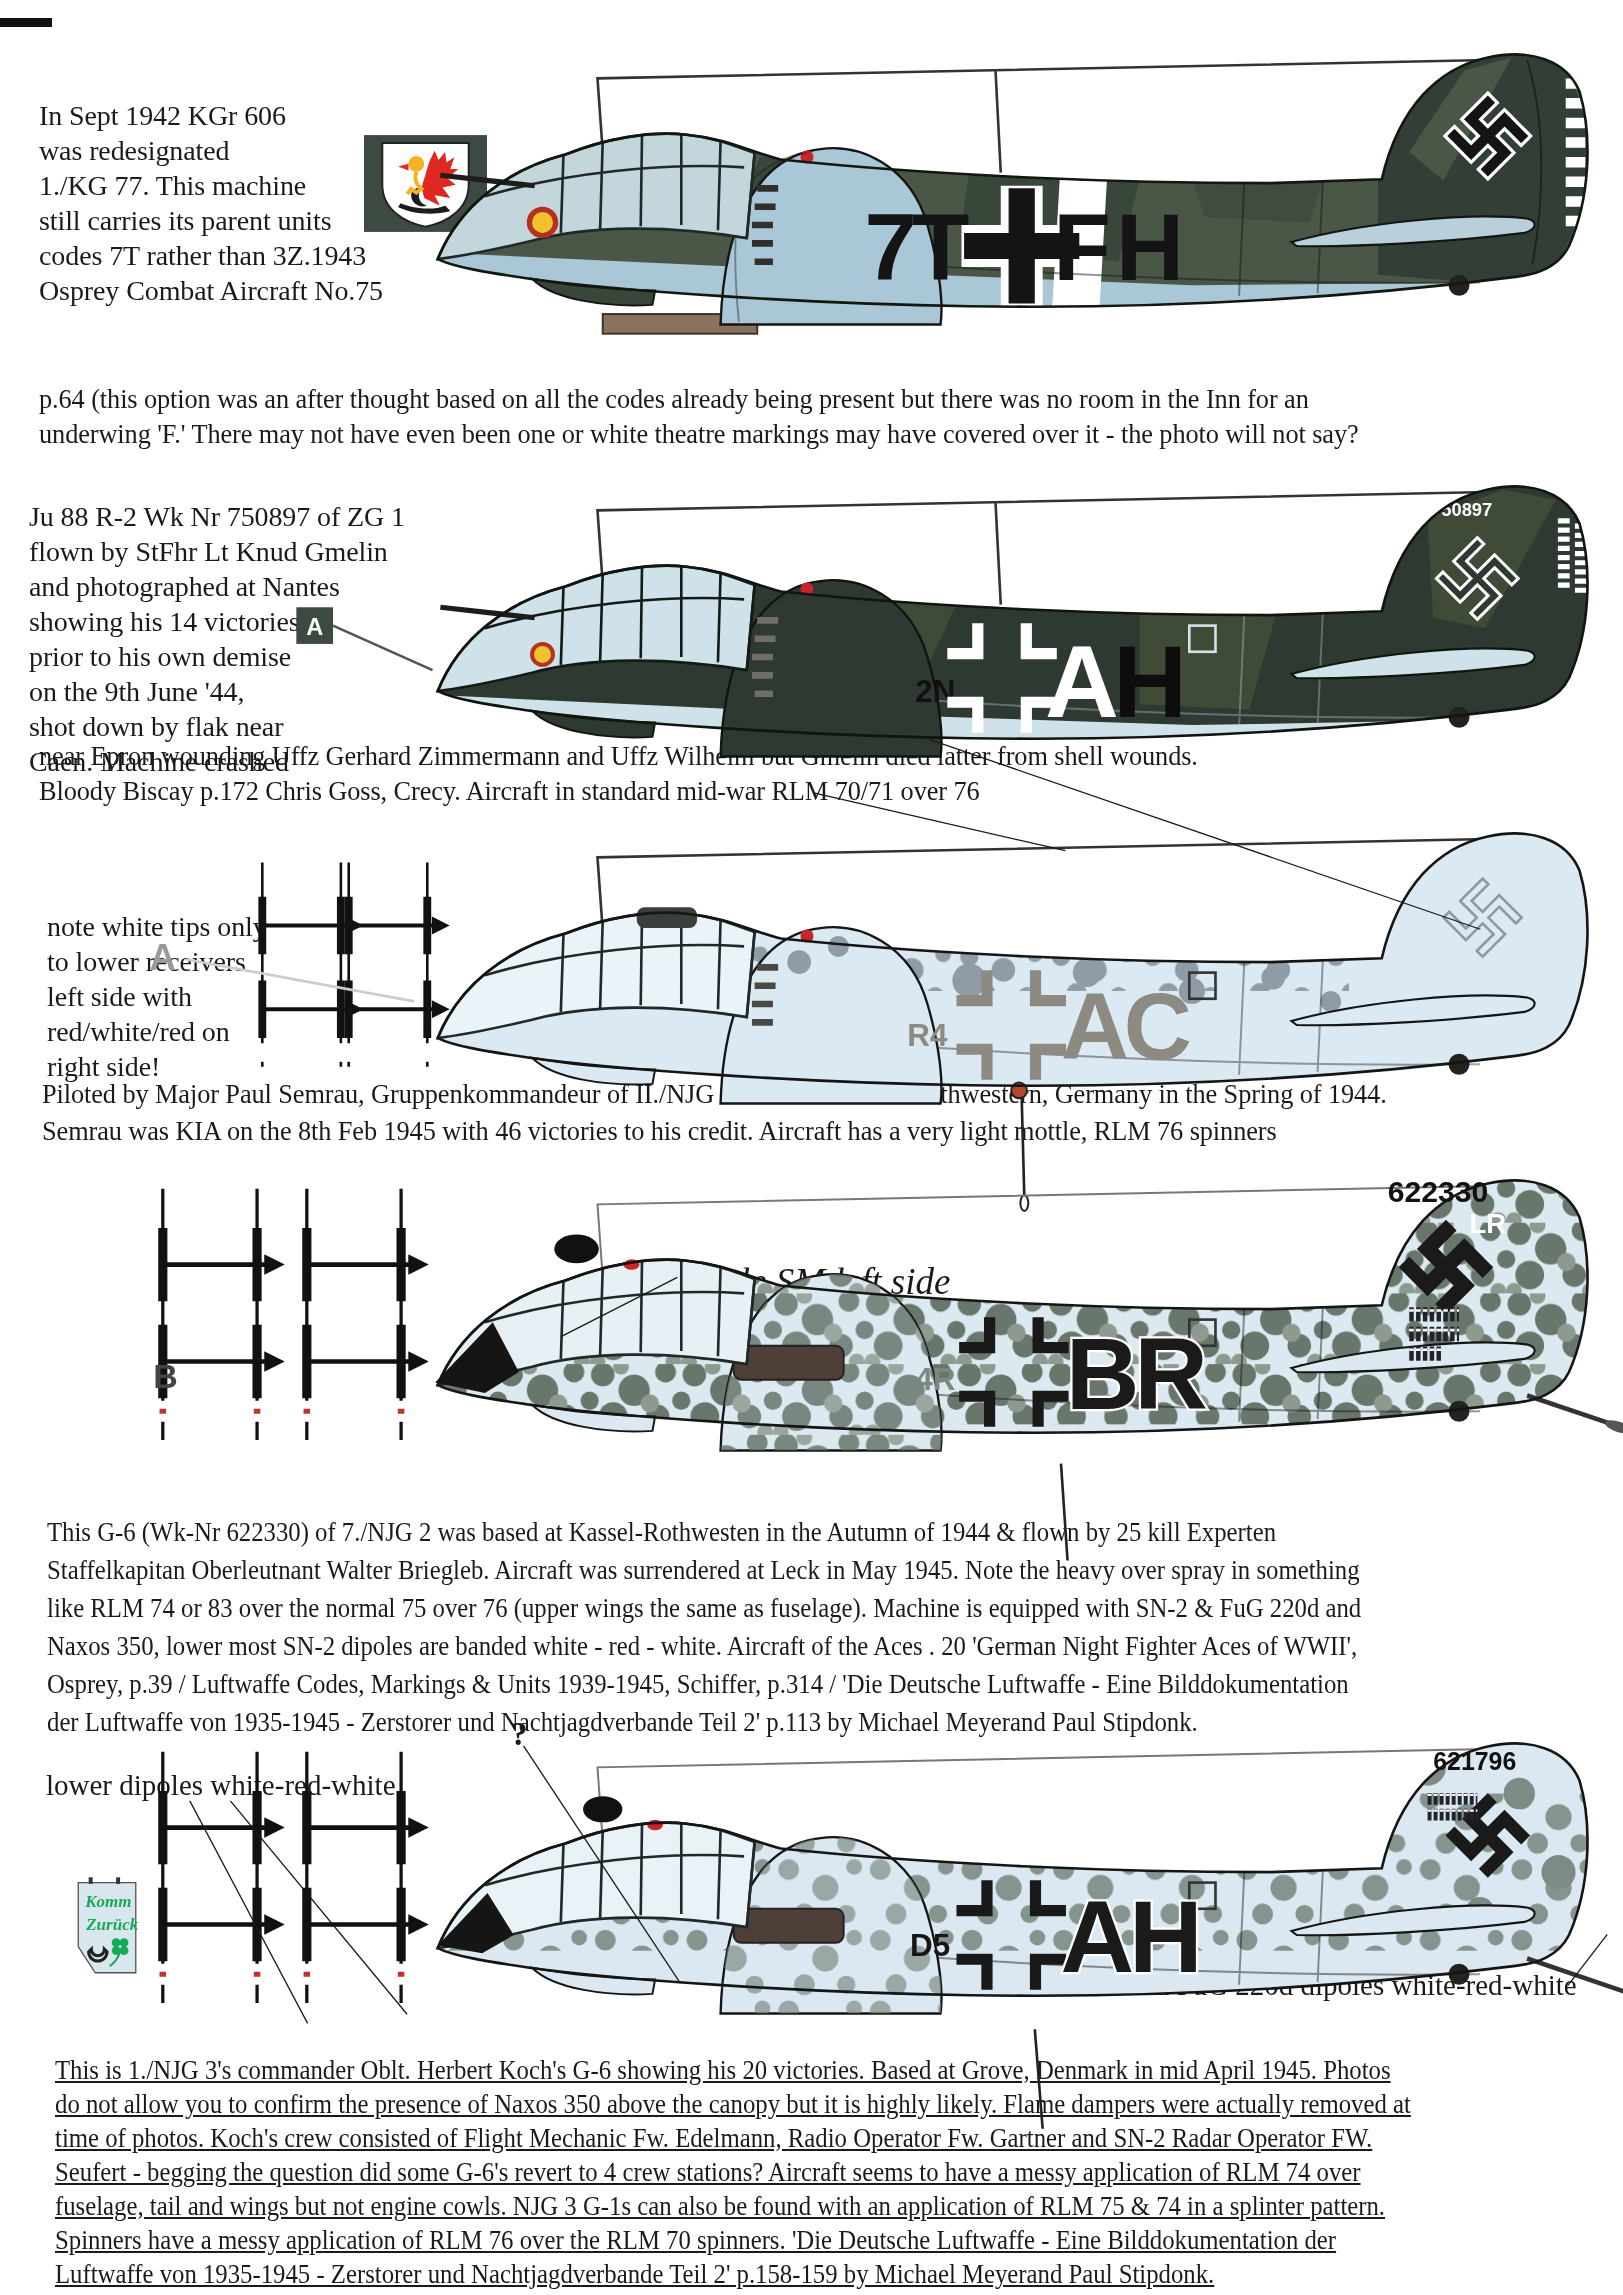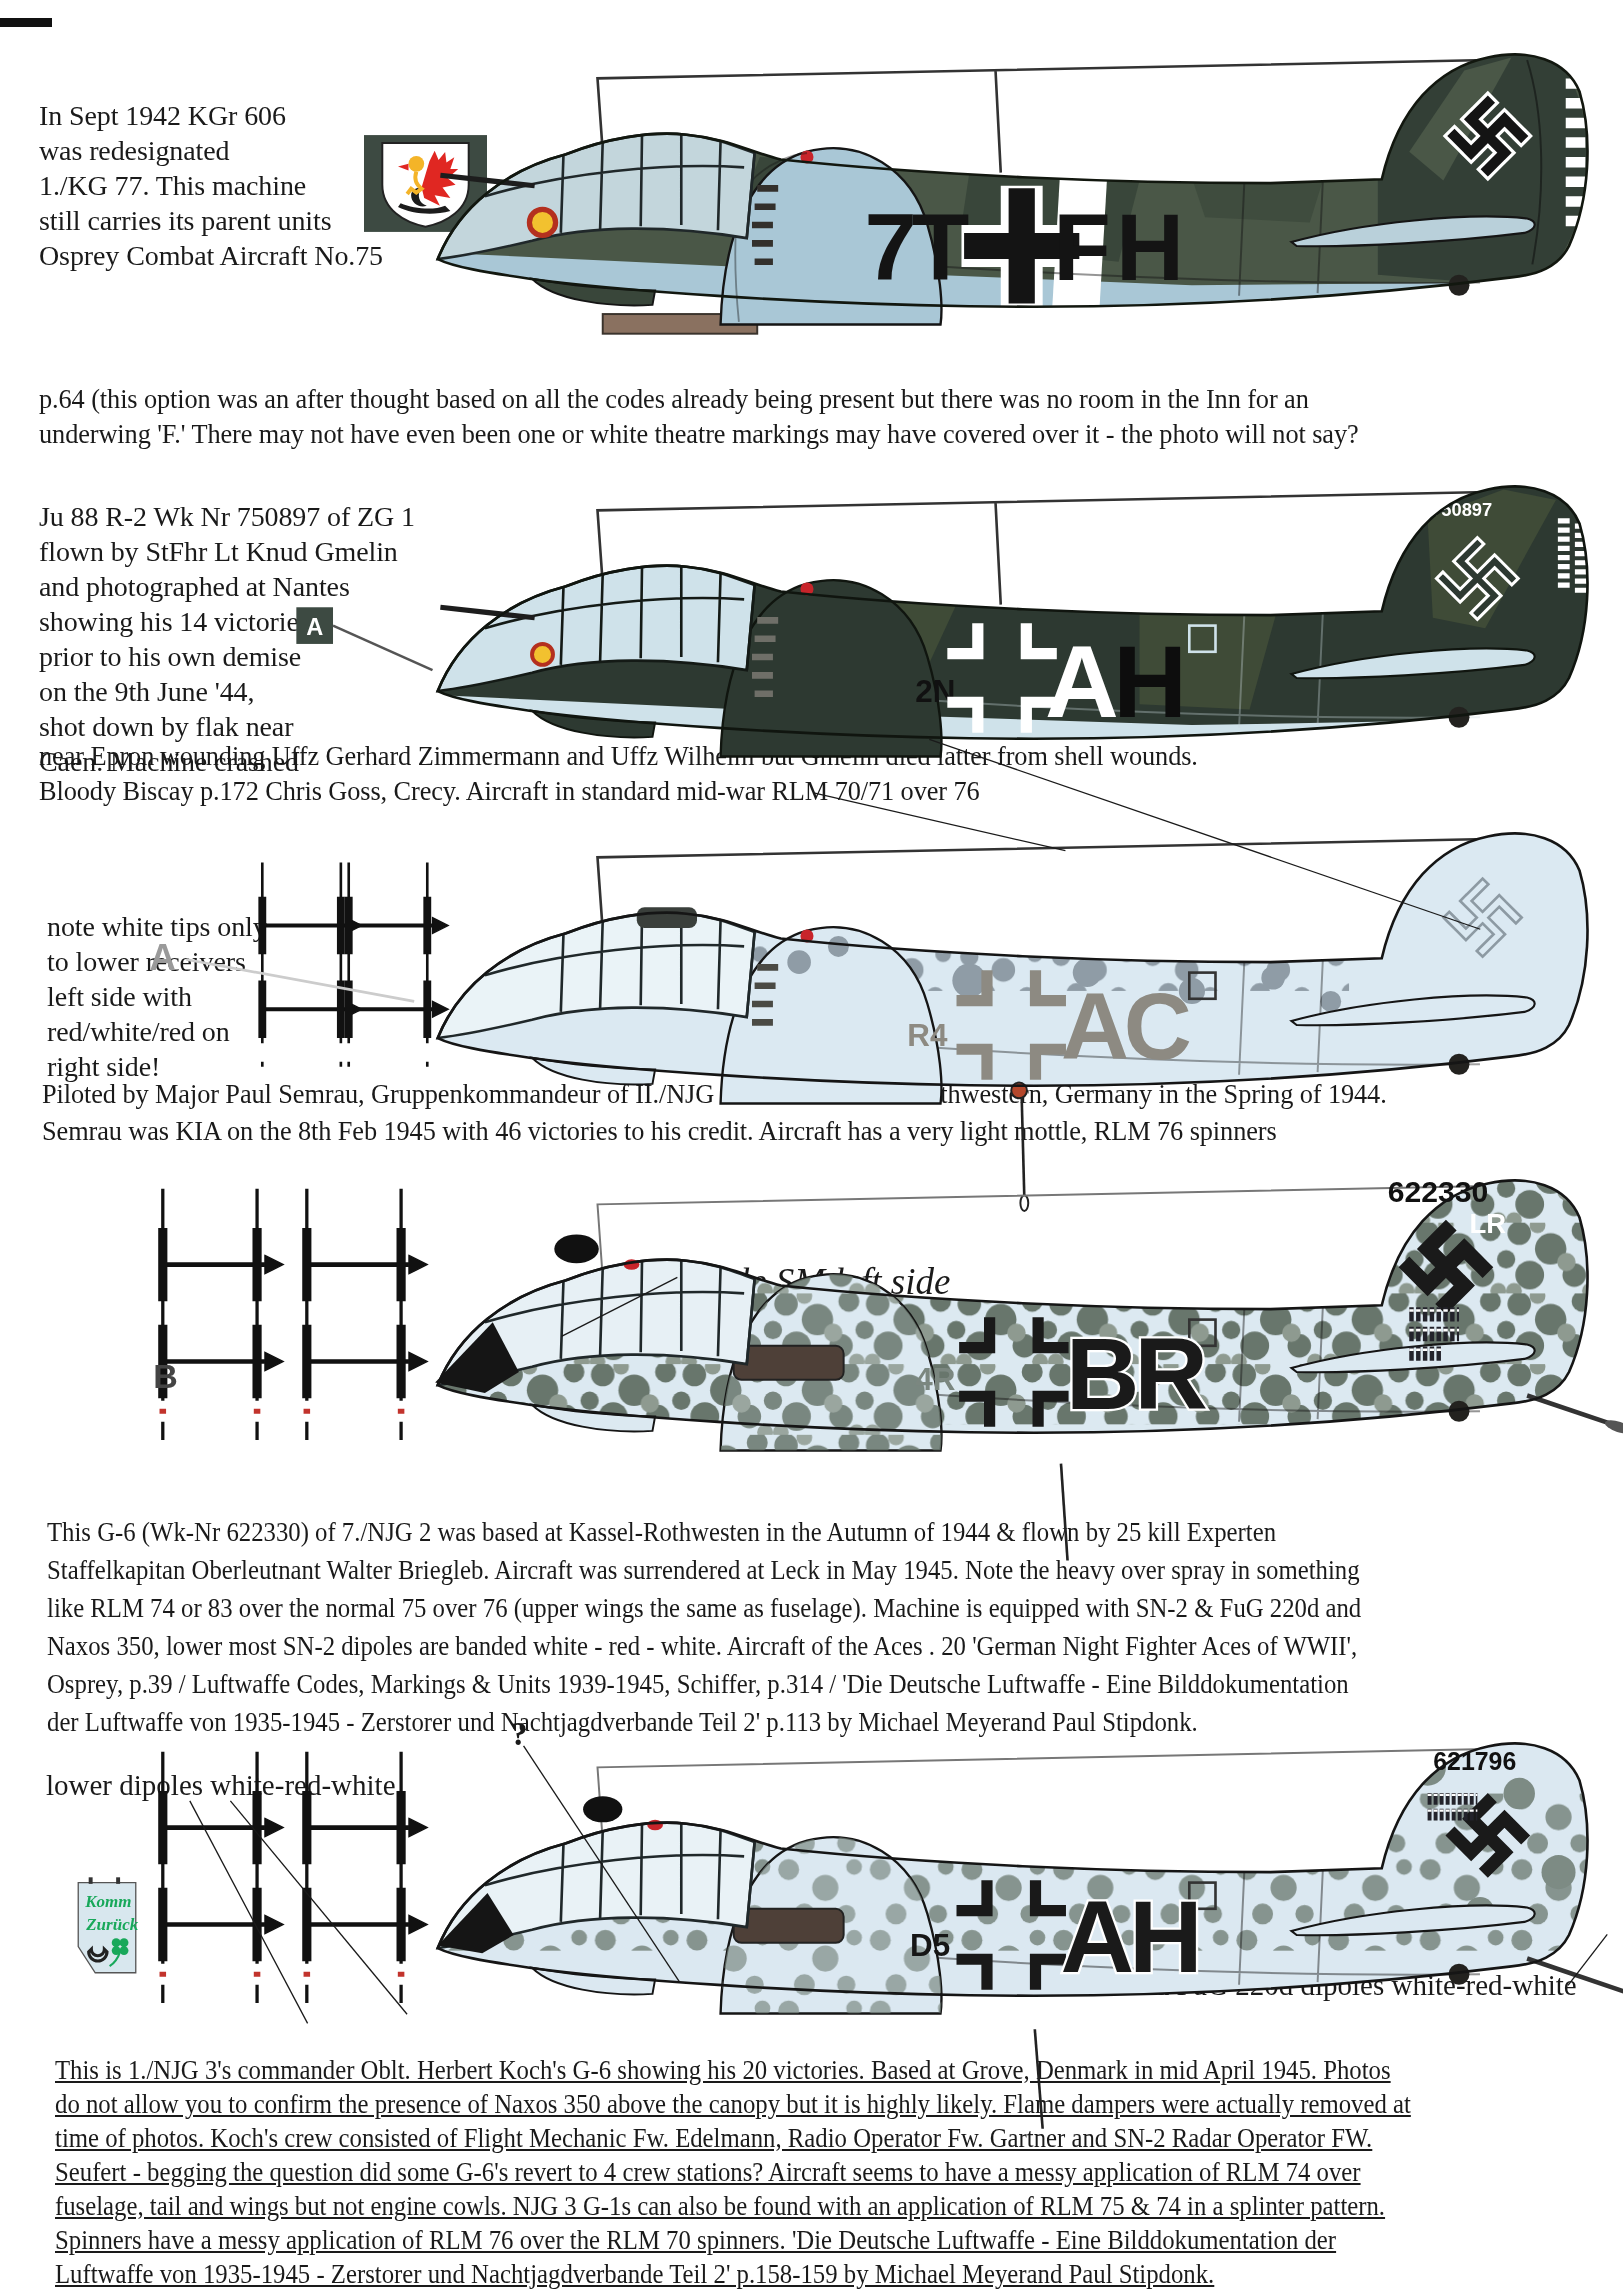--- a/index.html
+++ b/index.html
@@ -29,28 +29,29 @@
 
 <div class="page">
 
   <div class="cropmark"></div>
 
   <div class="tb sans" style="left:39px;top:98px">
       <div>In Sept 1942 KGr 606</div>
       <div>was redesignated</div>
       <div>1./KG 77. This machine</div>
       <div>still carries its parent units</div>
+      <div>codes 7T rather than 3Z.1943</div>
       <div>Osprey Combat Aircraft No.75</div>
     </div>
   <div class="tb sans widex" style="left:39px;top:381px">
       <div>p.64 (this option was an after thought based on all the codes already being present but there was no room in the Inn for an</div>
       <div>underwing 'F.' There may not have even been one or white theatre markings may have covered over it - the photo will not say?</div>
     </div>
 
-  <div class="tb sans" style="left:39px;top:499px">
+  <div class="tb sans" style="left:29px;top:499px">
       <div>Ju 88 R-2 Wk Nr 750897 of ZG 1</div>
       <div>flown by StFhr Lt Knud Gmelin</div>
       <div>and photographed at Nantes</div>
       <div>showing his 14 victories</div>
       <div>prior to his own demise</div>
       <div>on the 9th June '44,</div>
       <div>shot down by flak near</div>
       <div>Caen. Machine crashed</div>
     </div>
   <div class="tb sans widex" style="left:39px;top:738px">

